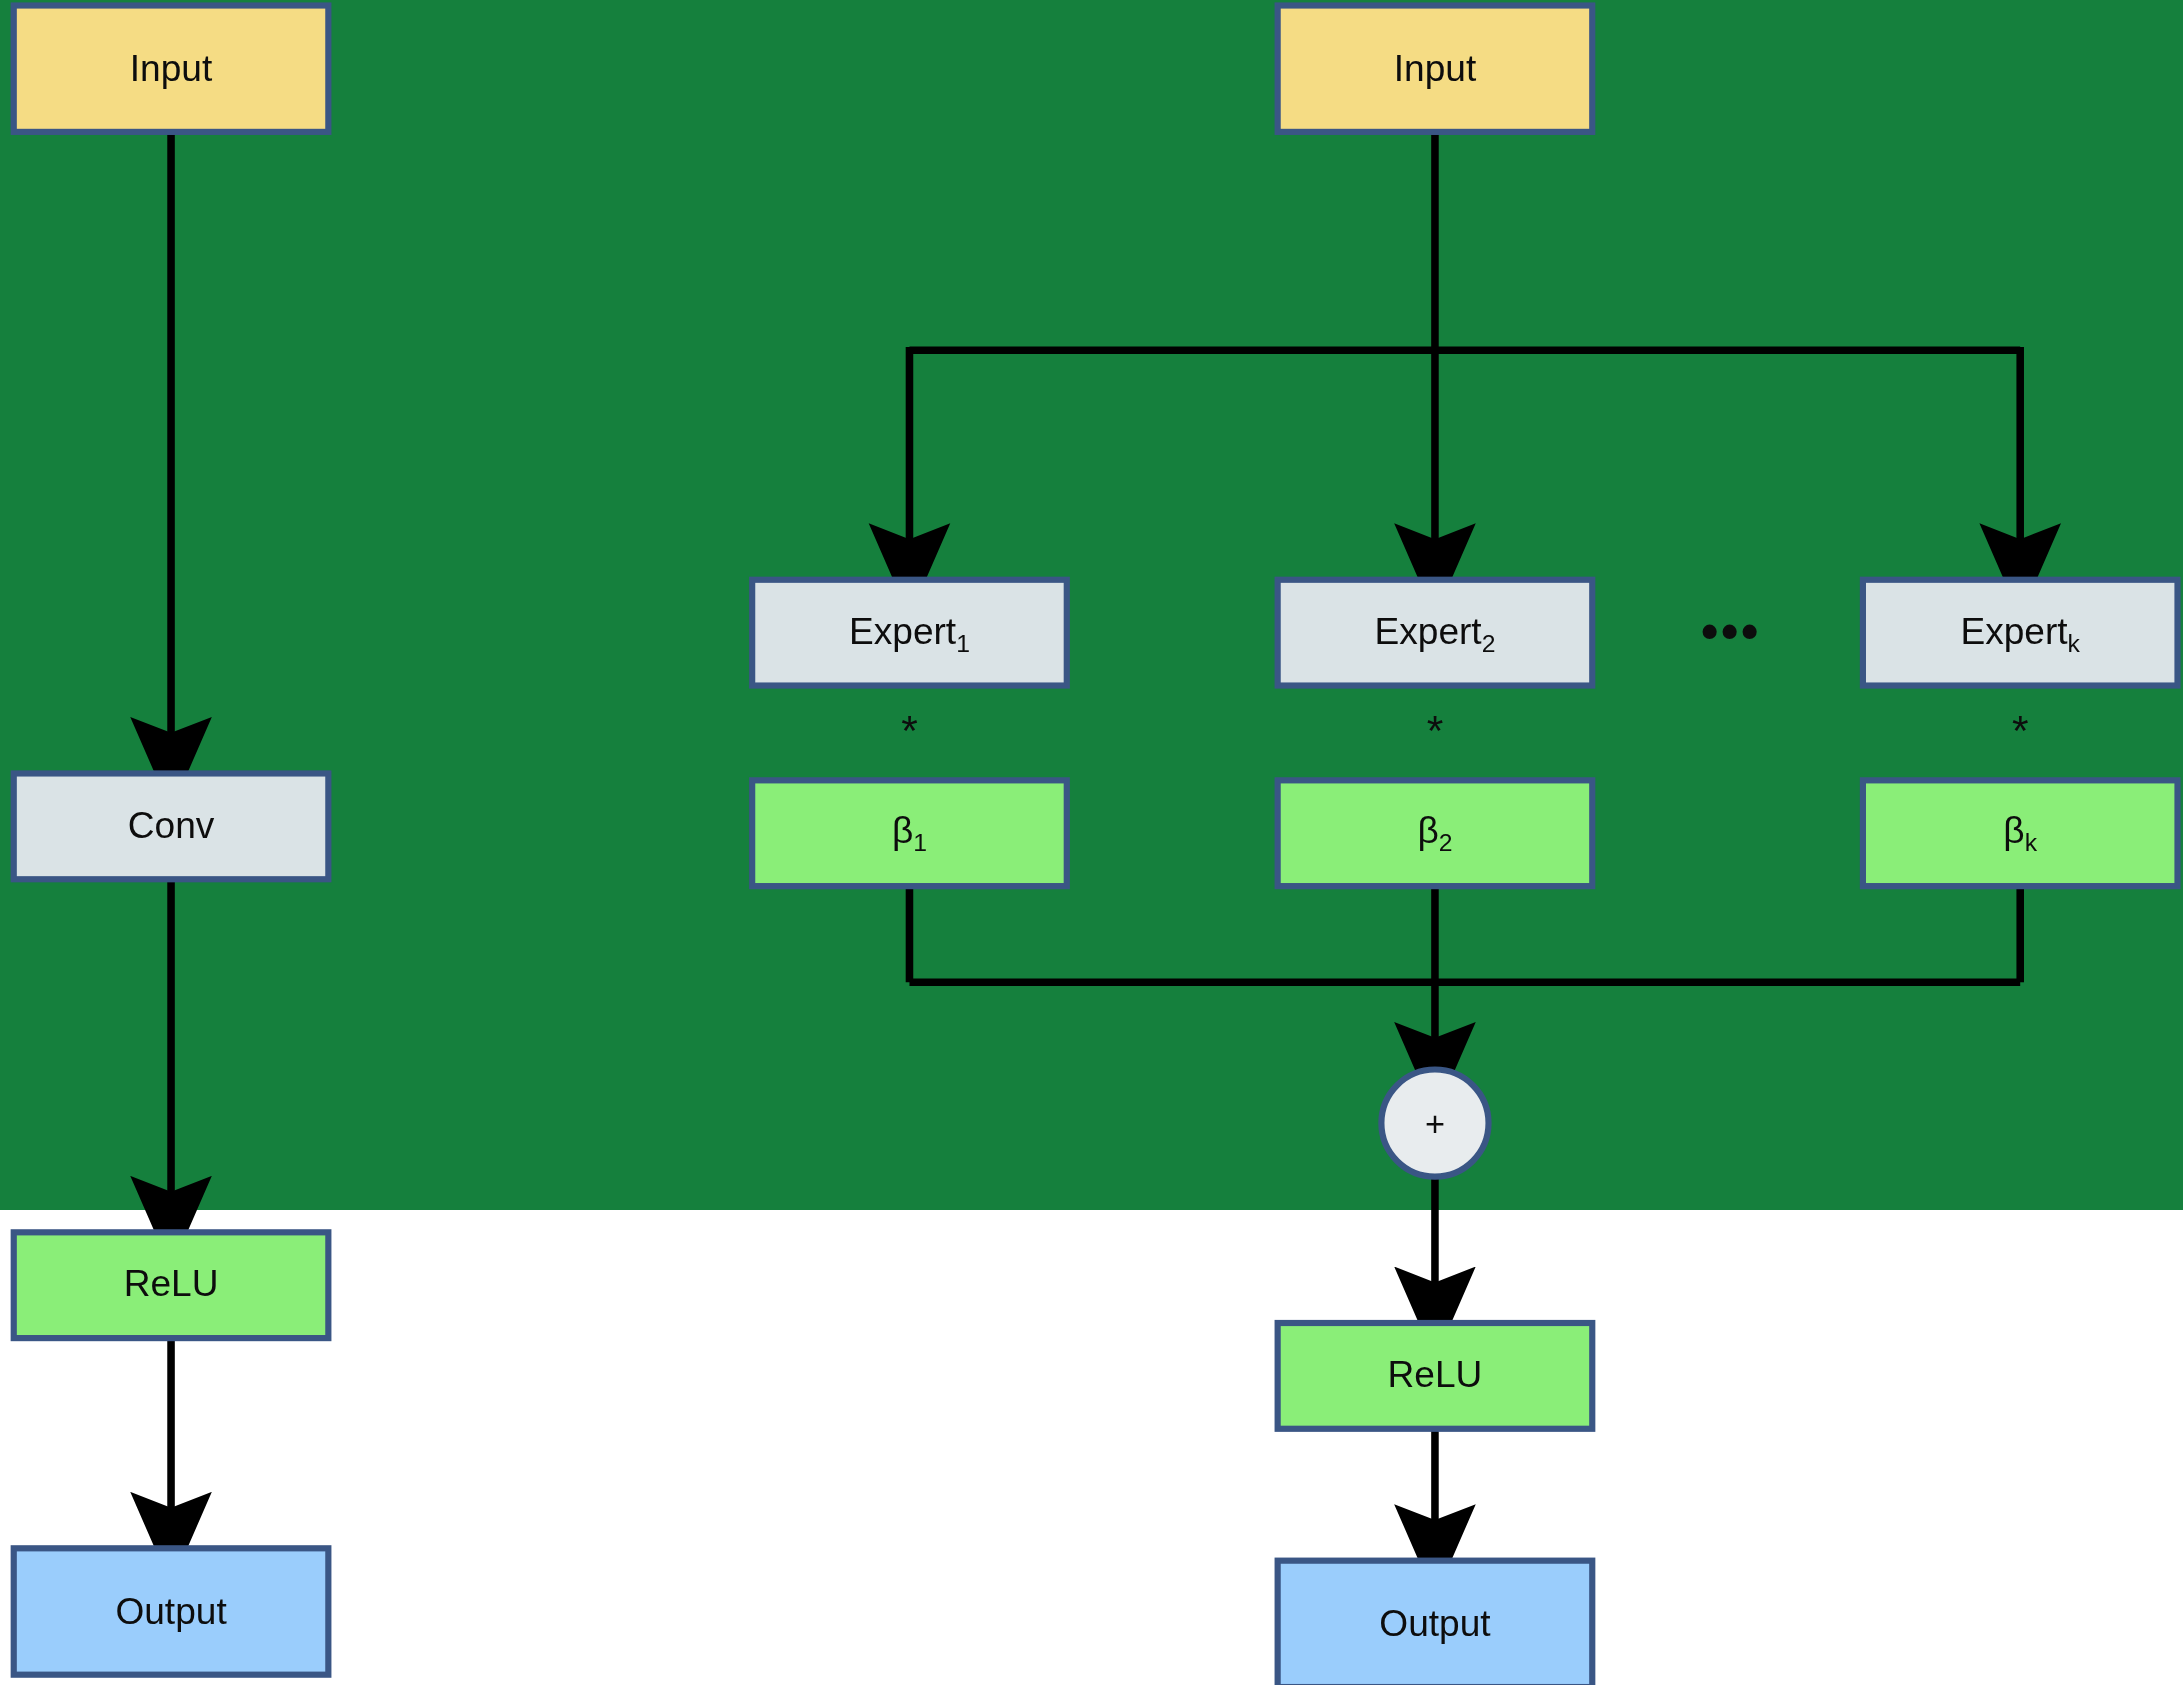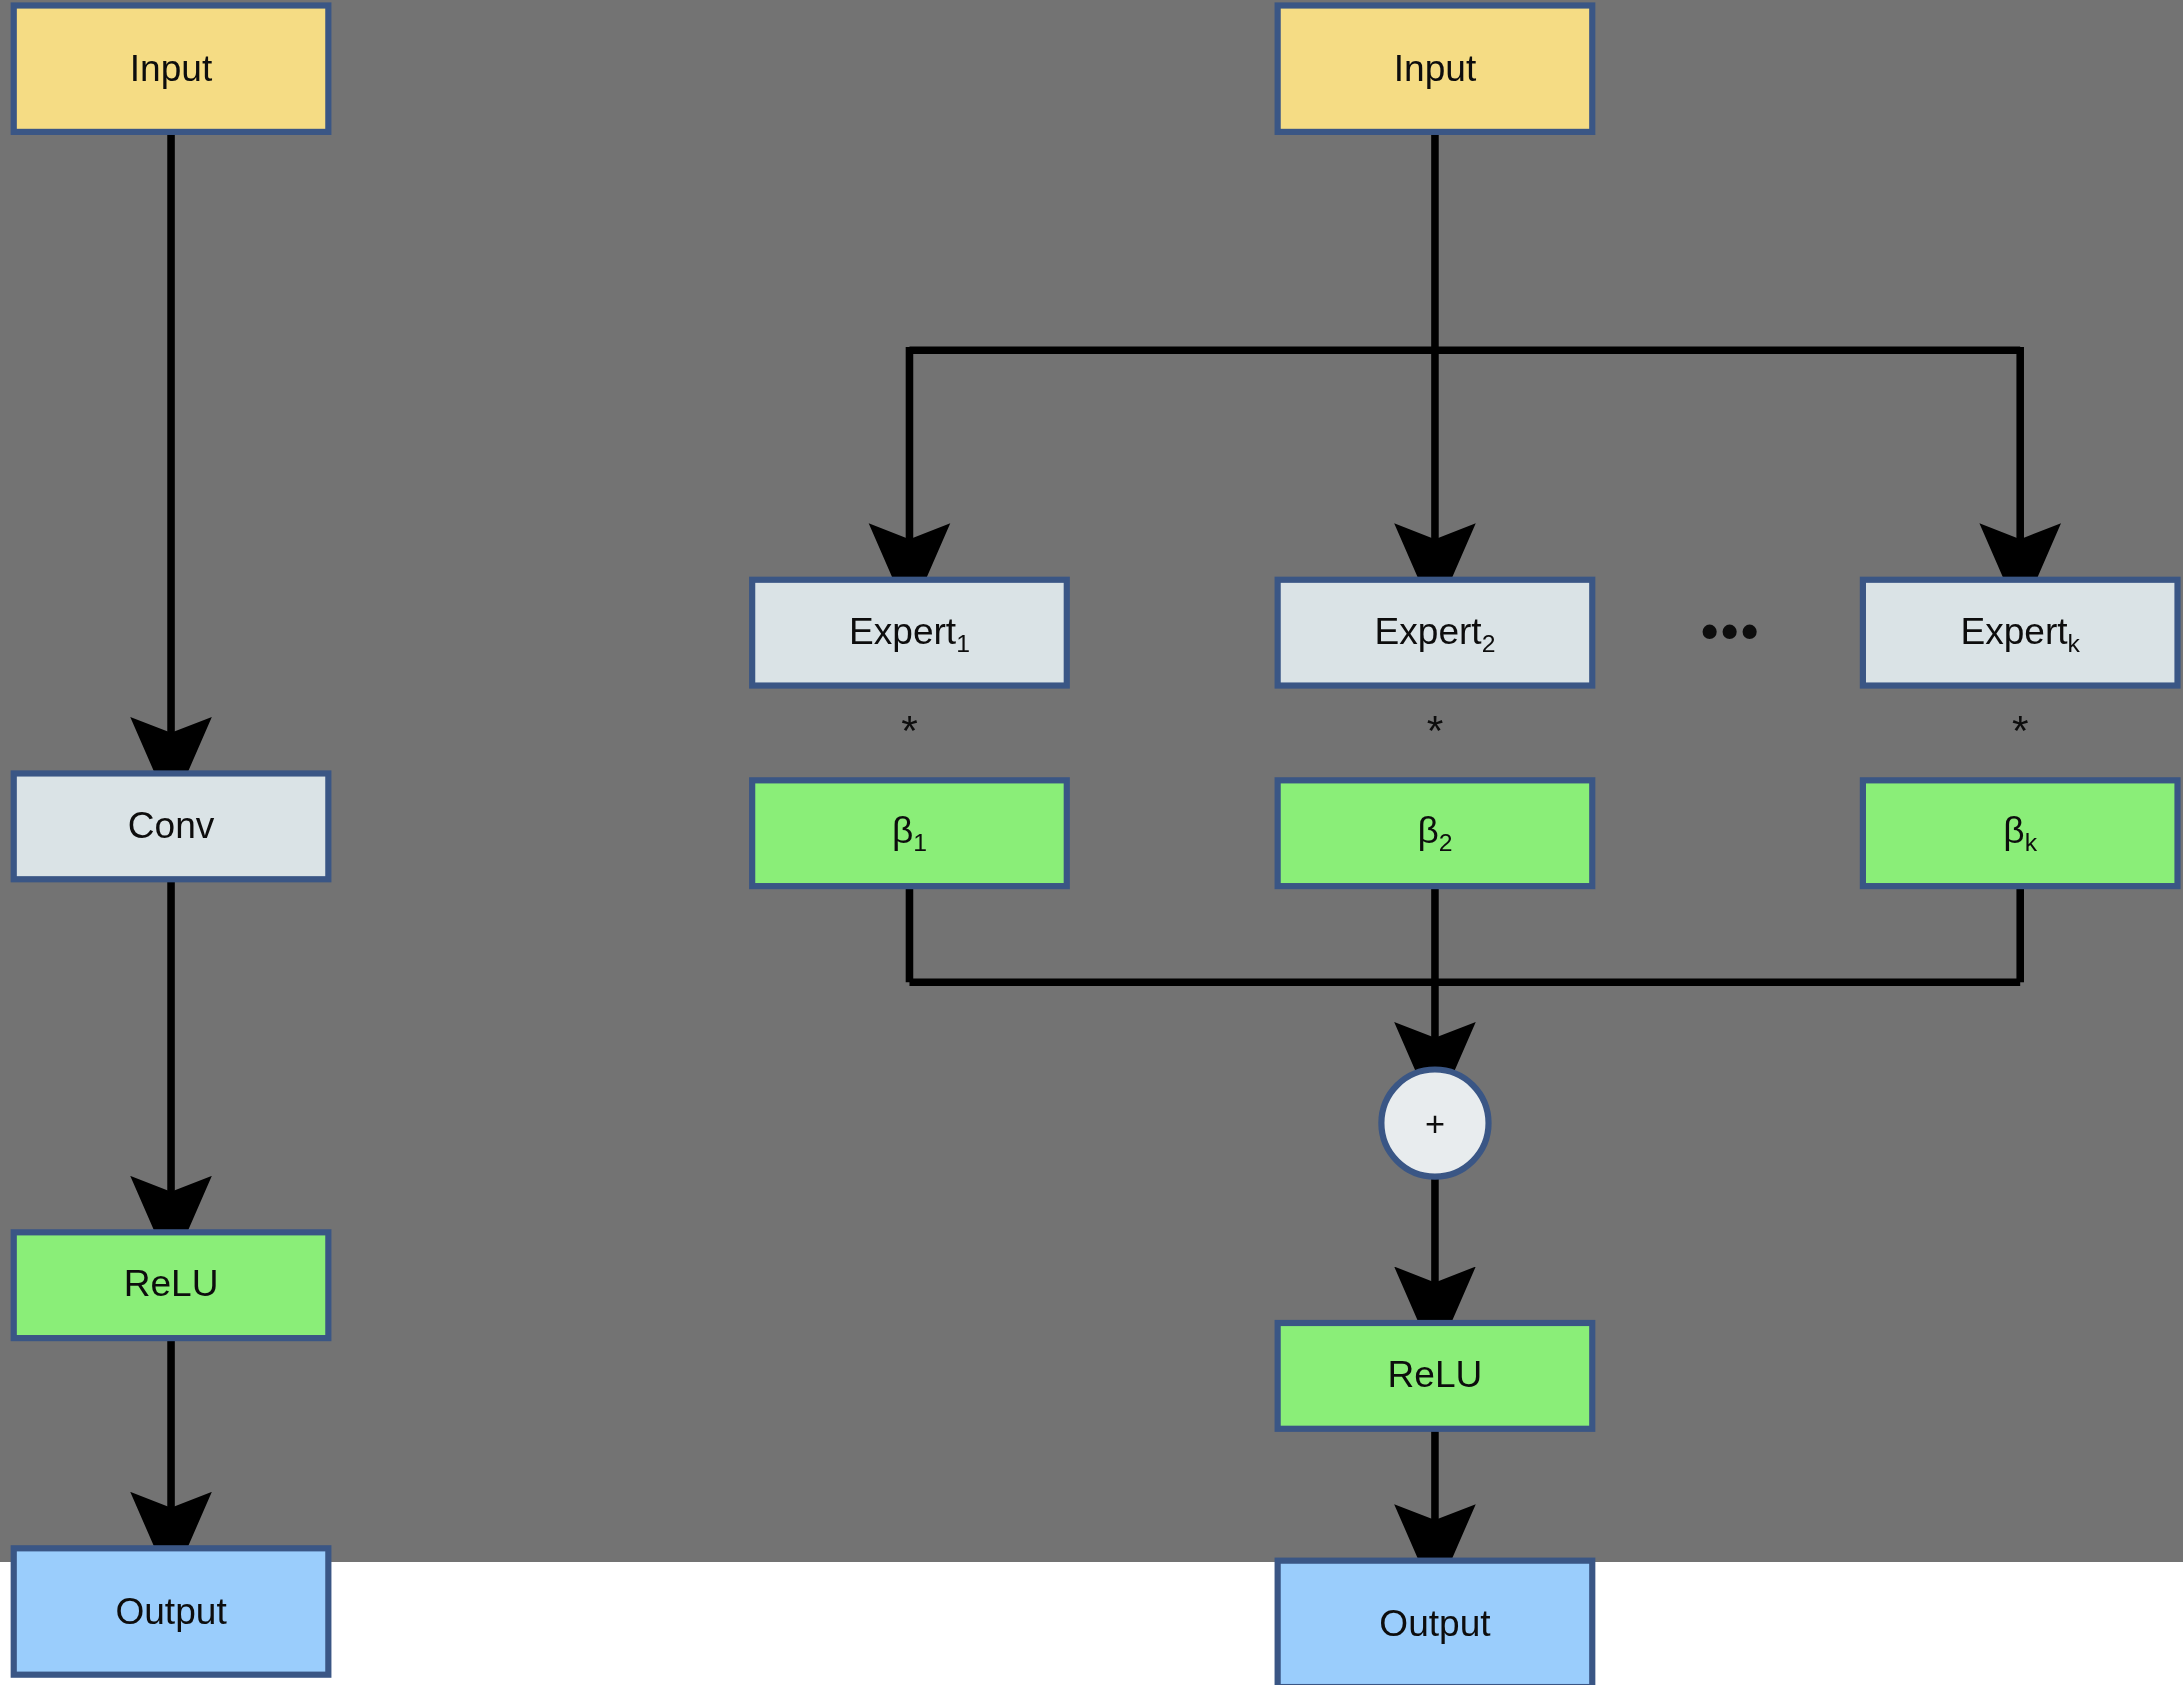--- a/index.html
+++ b/index.html
@@ -9,22 +9,22 @@
   }
   body {
     width: 2183px;
     height: 1685px;
     overflow: hidden;
     font-family: "Liberation Sans", sans-serif;
   }
   #diagram-root {
     position: relative;
     width: 2183px;
-    height: 1562px;
-    background: #737373;
+    height: 1210px;
+    background: #15803d;
   }
   svg.canvas {
     display: block;
     width: 2183px;
     height: 1685px;
   }
   .node-label {
     font-family: "Liberation Sans", sans-serif;
     font-size: 54px;
     fill: #0d0d0d;

